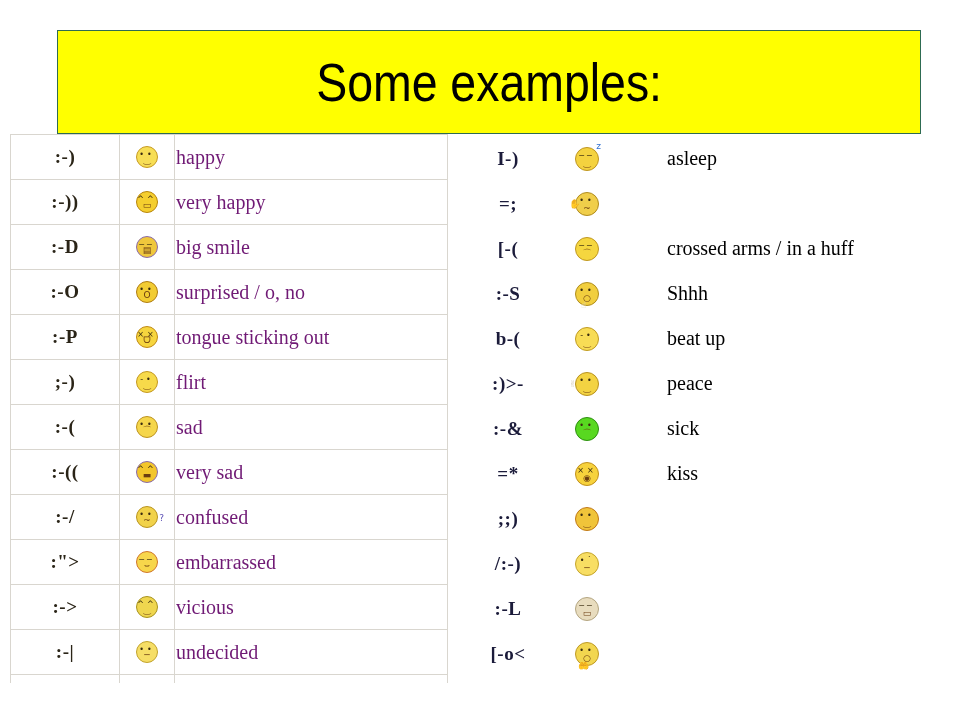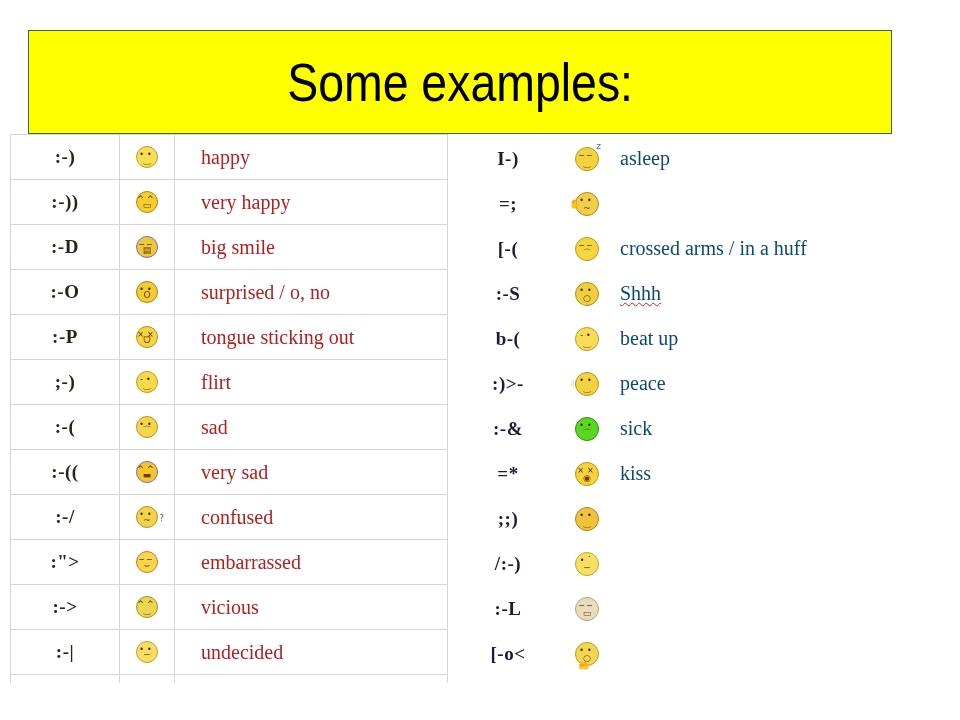--- a/index.html
+++ b/index.html
@@ -12,21 +12,21 @@
     width: 960px;
     height: 720px;
     position: relative;
     overflow: hidden;
     font-family: "Liberation Serif", serif;
   }
 
   
   #title-banner {
     position: absolute;
-    left: 28px;
+    left: 57px;
     top: 30px;
     width: 864px;
     height: 104px;
     background: #FFFF00;
     border: 1px solid #2e6b52;
     box-sizing: border-box;
     display: flex;
     align-items: center;
     justify-content: center;
   }
@@ -64,24 +64,24 @@
     font-size: 19px;
     font-weight: bold;
     color: #2a2417;
     letter-spacing: 0.5px;
   }
   #left-table .c-emoji {
     width: 54px;
     text-align: center;
   }
   #left-table .c-desc {
-    padding-left: 26px;
+    padding-left: 1px;
     font-family: "Liberation Serif", serif;
     font-size: 20px;
-    color: #b91c1c;
+    color: #701a75;
     white-space: nowrap;
   }
   #left-table tr.partial td {
     height: 8px;
     border-bottom: none;
   }
 
   
   #right-list {
     position: absolute;
@@ -105,26 +105,26 @@
     flex: 0 0 auto;
   }
   #right-list .r-emoji {
     width: 66px;
     text-align: center;
     flex: 0 0 auto;
   }
   #right-list .r-desc {
     font-family: "Liberation Serif", serif;
     font-size: 20px;
-    color: #0c4a6e;
+    color: #000000;
     white-space: nowrap;
     flex: 1 1 auto;
+    margin-left: 47px;
   }
   #right-list .r-desc.misspelled {
-    text-decoration: underline;
     text-decoration-color: #cc2222;
     text-decoration-style: wavy;
     text-decoration-thickness: 1px;
     text-underline-offset: 2px;
   }
 
   
   .face {
     display: inline-block;
     width: 22px;

